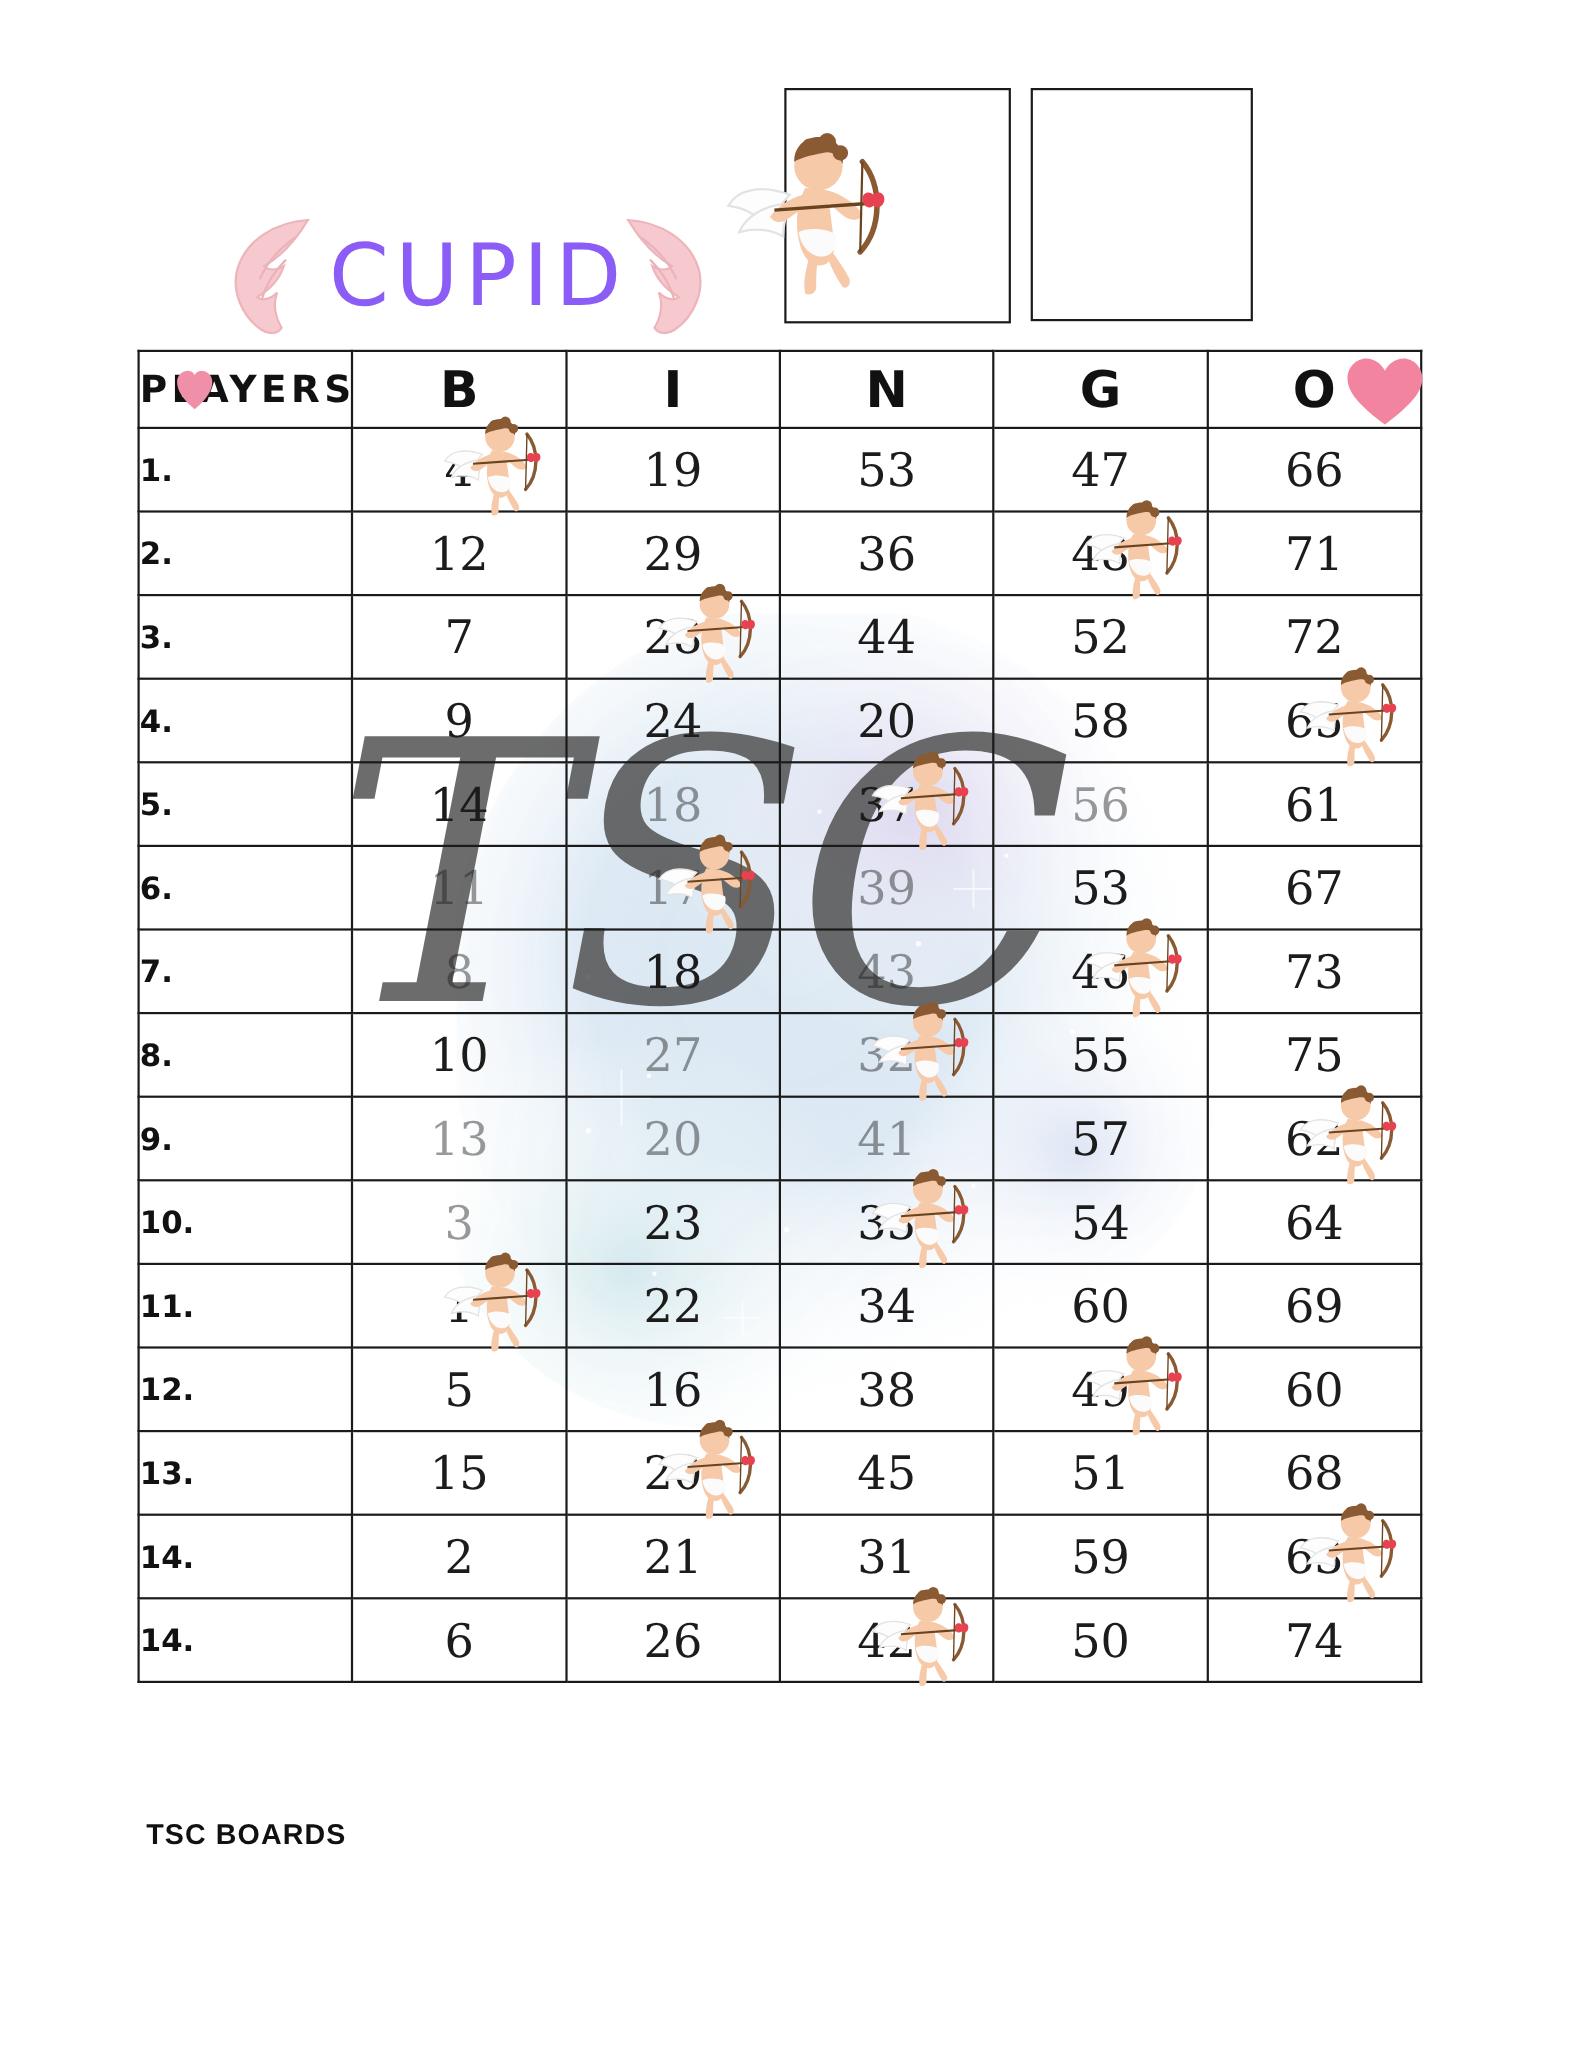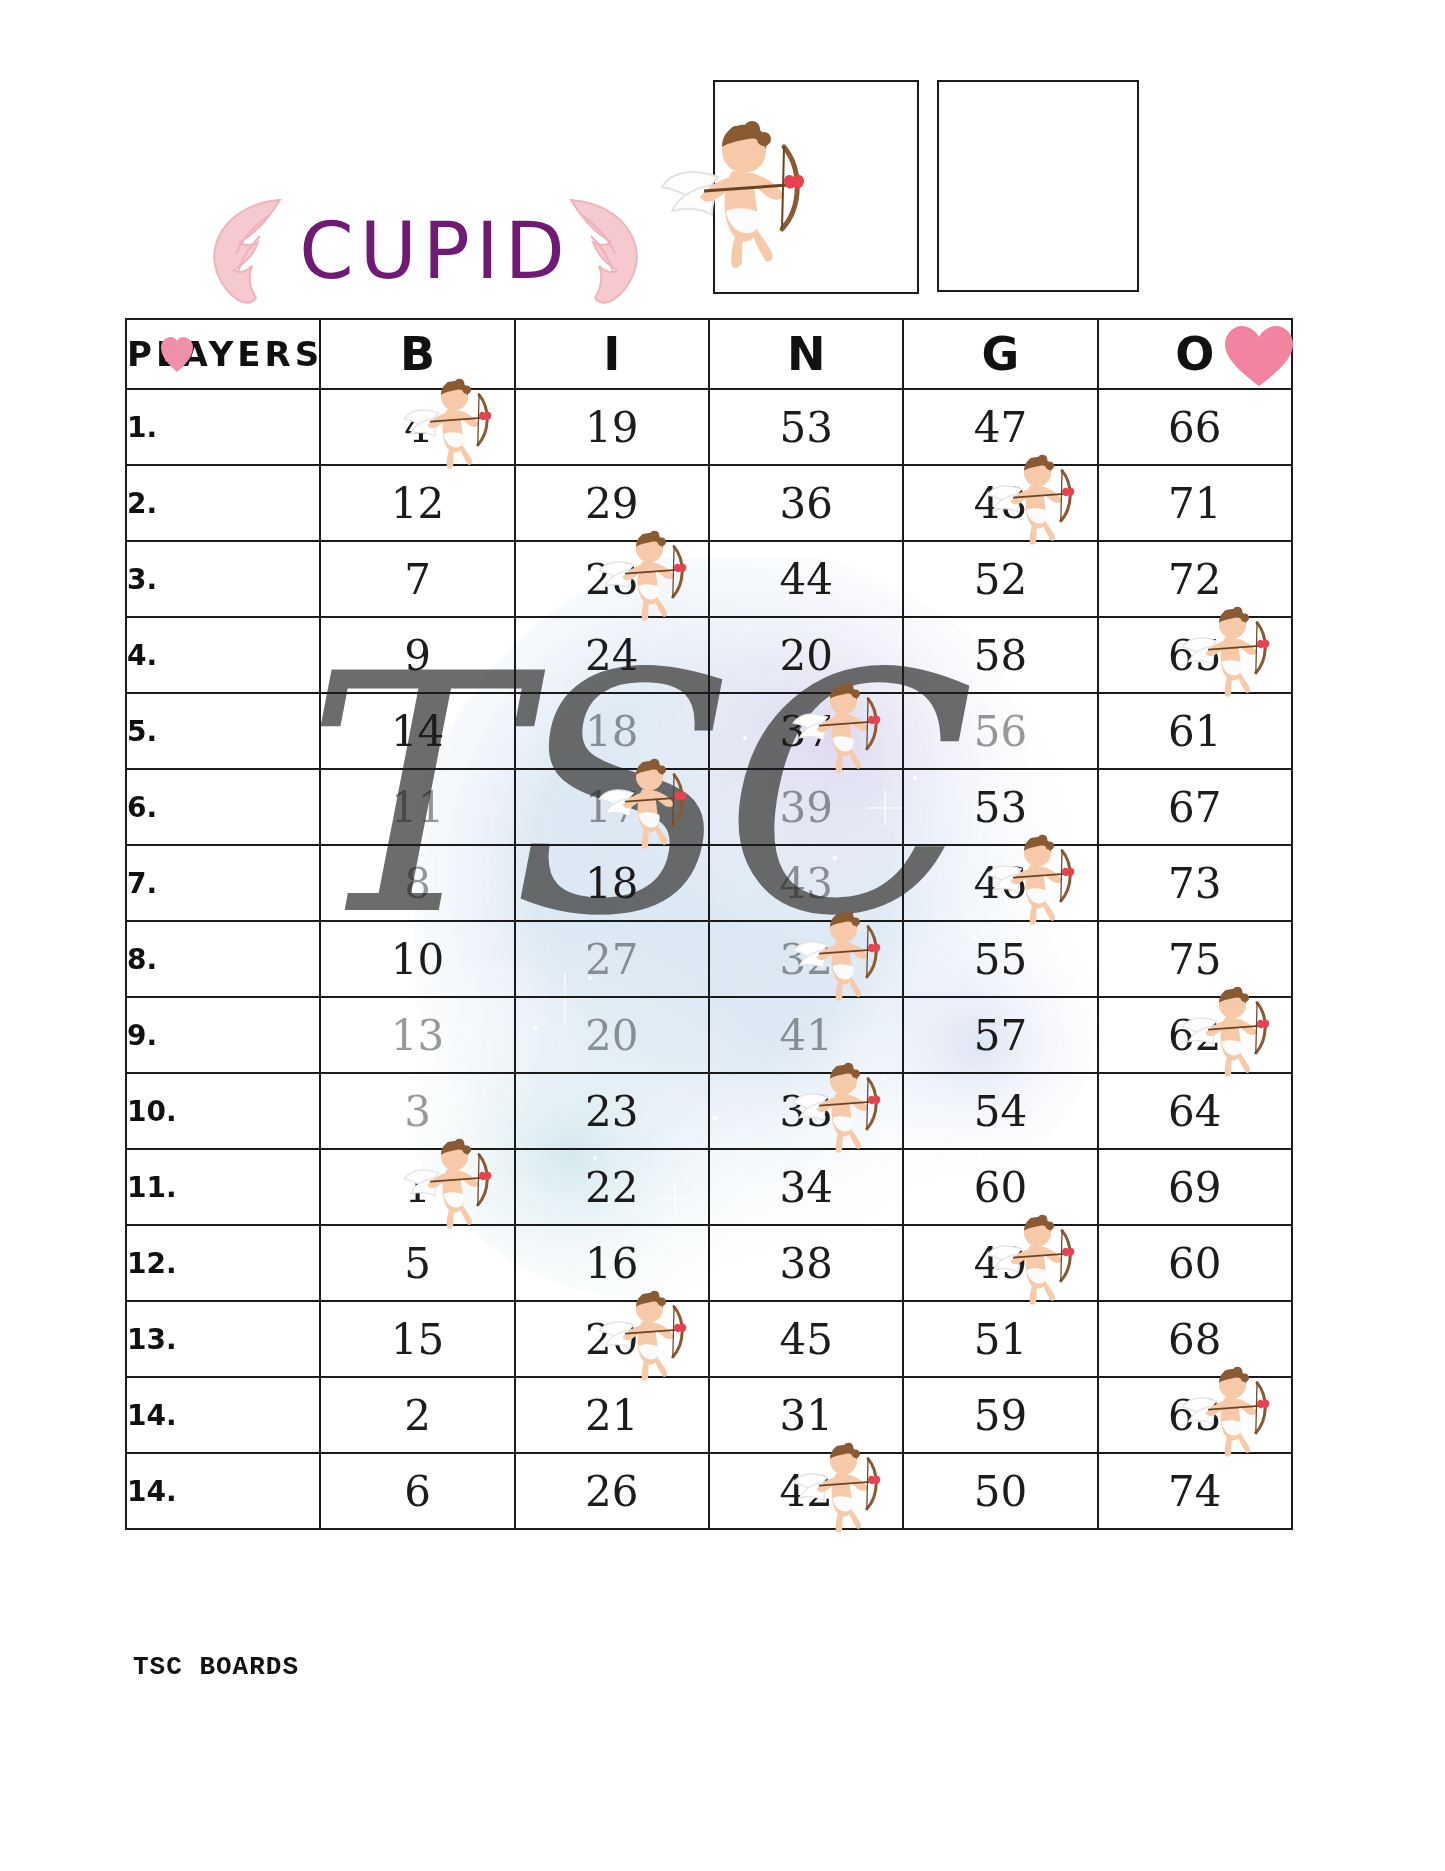--- a/index.html
+++ b/index.html
@@ -50,21 +50,21 @@
   }
   .wing svg { width: 100%; height: 100%; display: block; }
   .wing-left { left: -5px; top: 2px; }
   .wing-right { left: 348px; top: 2px; }
 
   .title-text {
     position: relative;
     font-family: "DejaVu Sans", sans-serif;
     font-size: 78px;
     letter-spacing: 6px;
-    color: #701a75;
+    color: #8b5cf6;
     font-weight: 400;
     z-index: 3;
     transform: translateX(10px) translateY(-4px);
   }
 
   .header-box {
     position: absolute;
     border: 2px solid #1a1a1a;
     background: #fff;
   }
@@ -211,21 +211,21 @@
     height: 100px;
     transform: translate(-14px, -52%);
     pointer-events: none;
     z-index: 4;
   }
 
   .footer {
     position: absolute;
     left: 133px;
     top: 1652px;
-    font-family: Liberation Mono, monospace;
+    font-family: Liberation Sans, sans-serif;
     font-size: 26px;
     letter-spacing: 1px;
     color: #111;
     font-weight: 600;
   }
 </style>
 </head>
 <body>
 
 <div class="page">

